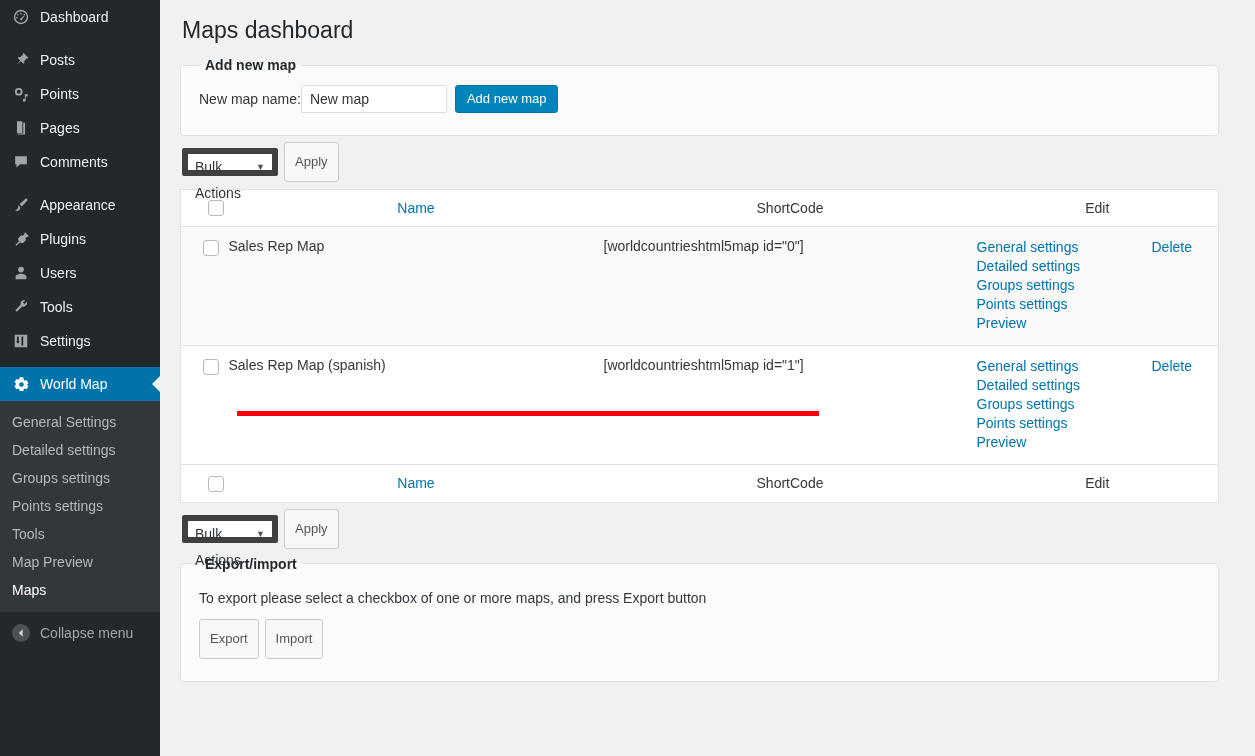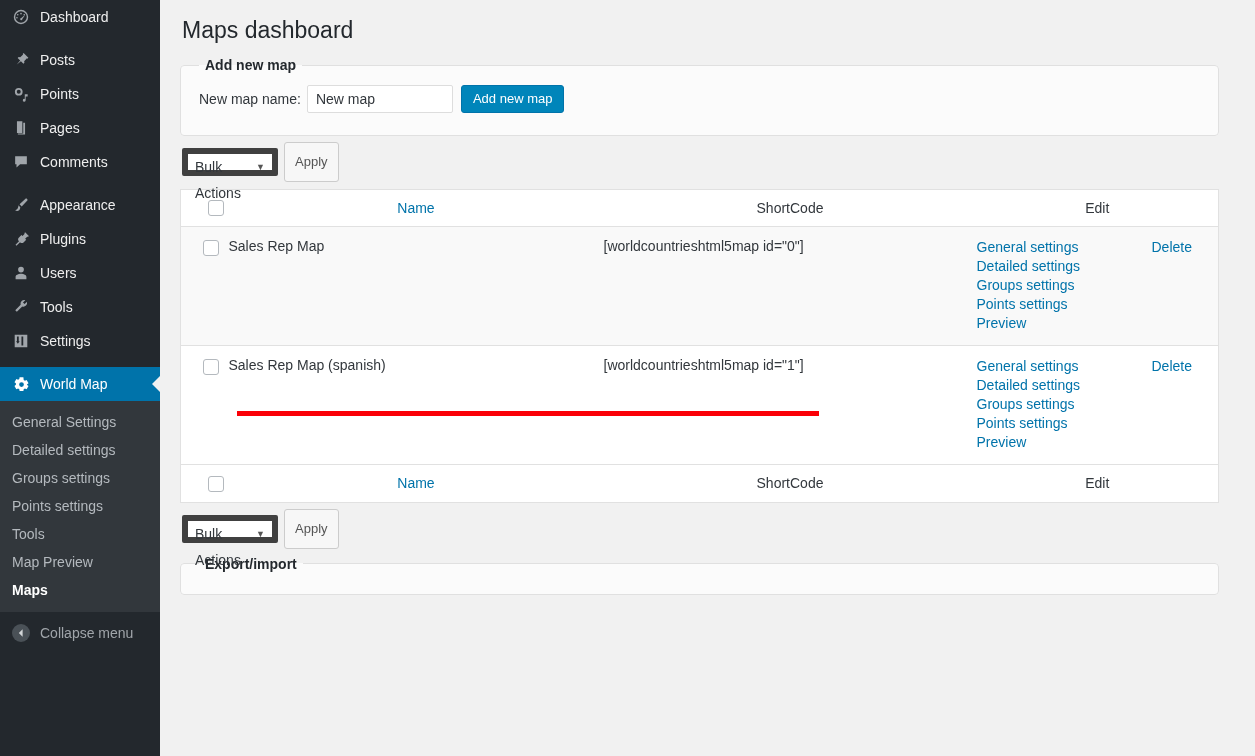--- a/index.html
+++ b/index.html
@@ -55,21 +55,21 @@
   }
   #submenu-wrap { background: #32373c; padding: 7px 0 8px 0; }
   .submenu-item {
     display: block;
     padding: 6px 0 6px 12px;
     font-size: 14px;
     color: #b4b9be;
     cursor: pointer;
     line-height: 16px;
   }
-  .submenu-item.current { color: #fff; font-weight: bold; }
+  .submenu-item.current { color: #fff; font-weight: normal; }
   #collapse-menu {
     display: flex; align-items: center;
     height: 34px;
     padding-left: 11px;
     color: #a0a5aa;
     font-size: 14px;
     cursor: pointer;
     margin-top: 4px;
   }
   #collapse-menu .cbtn {
@@ -107,21 +107,21 @@
   fieldset.box > legend {
     font-size: 14px;
     font-weight: bold;
     color: #23282d;
     margin-left: 18px;
     padding: 0 6px;
   }
   .fs-body { padding: 12px 18px 0 18px; }
 
   .row-inline { display: flex; align-items: center; }
-  .lbl { font-size: 14px; color: #32373c; margin-right: 6px; }
+  .lbl { font-size: 14px; color: #32373c; }
 
   input.text {
     width: 146px; height: 28px;
     border: 1px solid #ddd;
     background: #fff;
     border-radius: 2px;
     font-size: 14px;
     font-family: "Liberation Sans", sans-serif;
     color: #32373c;
     padding: 0 8px;
@@ -466,18 +466,25 @@
     <div class="tablenav">
       <div class="bulk-select">
         <span>Bulk Actions</span>
         <span class="caret">▼</span>
       </div>
       <button class="btn-secondary">Apply</button>
     </div>
 
     <fieldset class="box">
       <legend>Export/import</legend>
+      <div class="fs-body" style="padding-top:18px;">
+        <div class="exp-note">To export please select a checkbox of one or more maps, and press Export button</div>
+        <div class="exp-btns">
+          <button class="btn-secondary">Export</button>
+          <button class="btn-secondary">Import</button>
+        </div>
+      </div>
     </fieldset>
 
   </div>
 </div>
 
 <div id="red-underline" style="background: rgb(251, 0, 7);"></div>
 
 </body></html>

